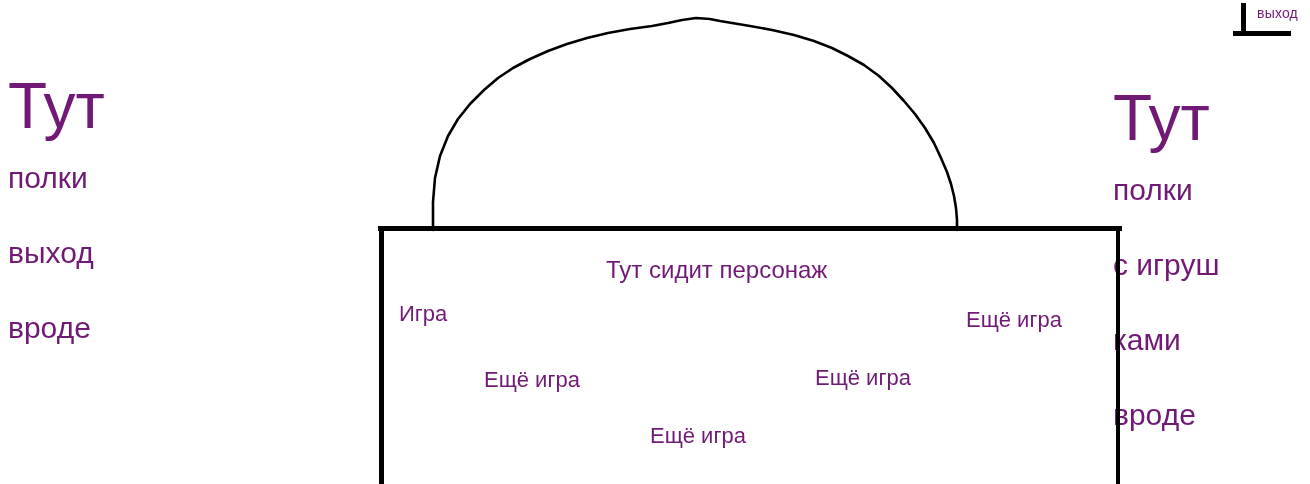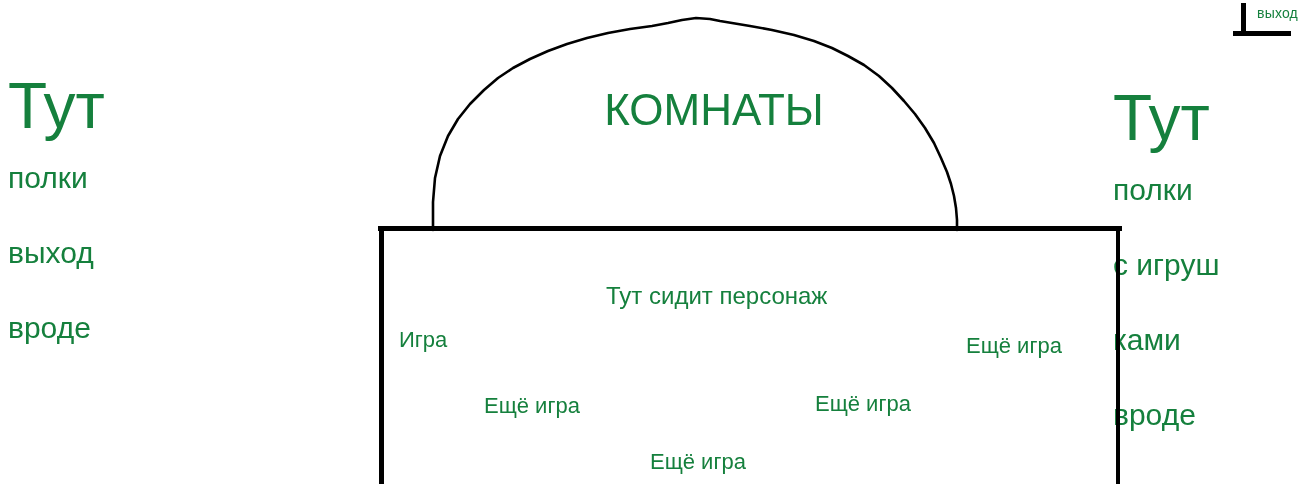--- a/index.html
+++ b/index.html
@@ -7,21 +7,21 @@
     padding: 0;
     background: #ffffff;
   }
   #canvas {
     position: relative;
     width: 1310px;
     height: 484px;
     background: #ffffff;
     overflow: hidden;
     font-family: "Liberation Sans", sans-serif;
-    color: #15803d;
+    color: #701a75;
   }
   .abs { position: absolute; }
 
   
   .exit-marker-v {
     left: 1241px;
     top: 3px;
     width: 5px;
     height: 33px;
     background: #000;
@@ -108,21 +108,20 @@
     line-height: 63px;
     white-space: nowrap;
   }
   .arch-caption span { display: block; }
 
   
   .room-label {
     font-size: 24px;
     line-height: 28px;
     white-space: nowrap;
-    margin-top: 26px;
   }
   .label-character { left: 606px; top: 256px; }
   .label-game-0    { left: 399px; top: 300px; font-size: 22px; }
   .label-game-1    { left: 966px; top: 306px; font-size: 22px; }
   .label-game-2    { left: 484px; top: 366px; font-size: 22px; }
   .label-game-3    { left: 815px; top: 364px; font-size: 22px; }
   .label-game-4    { left: 650px; top: 422px; font-size: 22px; }
 </style>
 </head>
 <body>
@@ -188,21 +187,20 @@
              L 521 152
              L 527 166
              L 531 178
              L 534 190
              L 536 202
              L 537 214
              L 537 224"></path>
   </svg>
 
   <div class="abs arch-caption">
-    <span>КОМНАТЫ</span>
   </div>
 
   <div class="abs wall-top"></div>
   <div class="abs wall-left"></div>
   <div class="abs wall-right"></div>
 
   <div class="abs room-label label-character">Тут сидит персонаж</div>
   <div class="abs room-label label-game-0">Игра</div>
   <div class="abs room-label label-game-1">Ещё игра</div>
   <div class="abs room-label label-game-2">Ещё игра</div>

